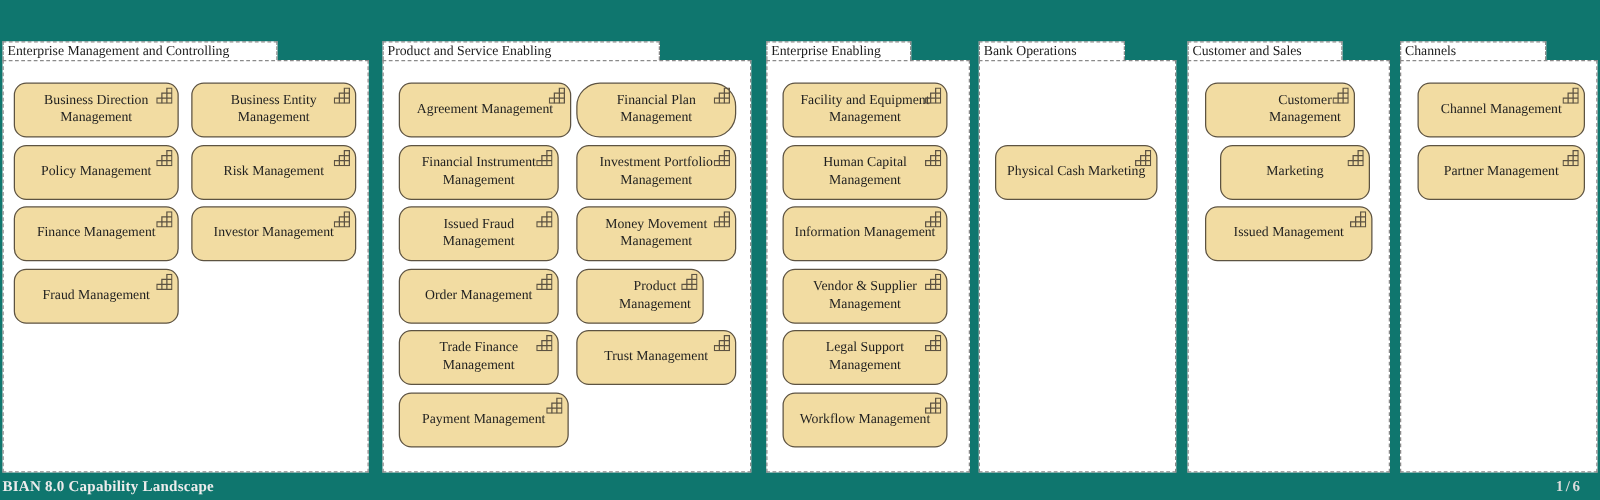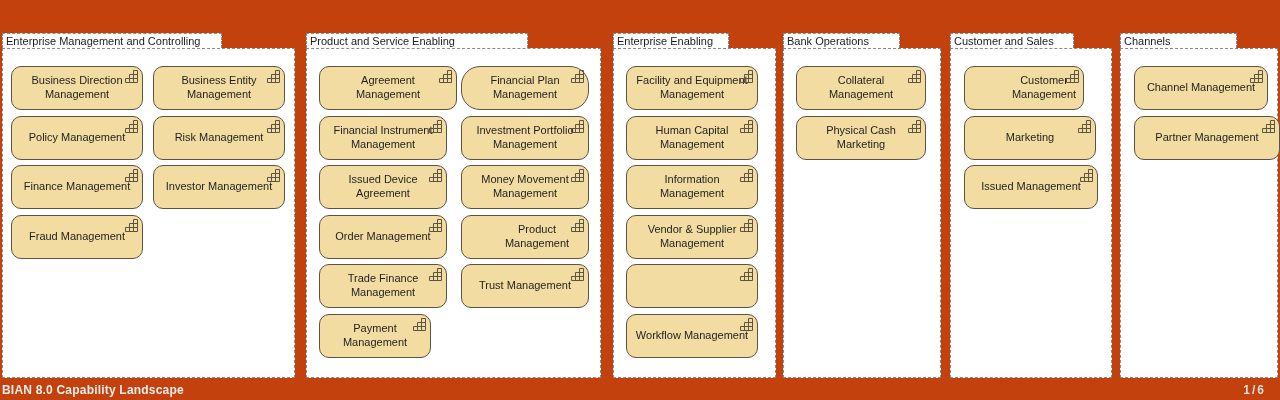--- a/index.html
+++ b/index.html
@@ -1,18 +1,18 @@
 <!DOCTYPE html>
 <html><head>
 <meta charset="utf-8">
 <style>
   html,body{margin:0;padding:0;background:#fff;}
   #canvas{
-    position:relative;width:1280px;height:400px;background:#c2410c;
-    font-family:Liberation Sans, sans-serif;overflow:hidden;
+    position:relative;width:1280px;height:400px;background:#0f766e;
+    font-family:Liberation Serif, serif;overflow:hidden;
   }
   .group{position:absolute;top:33px;height:345px;}
   .group-tab{
     position:absolute;top:0;left:0;height:15px;box-sizing:border-box;
     border:1px dashed #8a8a8a;border-bottom:none;background:#fff;
     display:flex;align-items:center;padding:0 4px 0 3px;z-index:2;
     font-size:11px;color:#1c1c1c;white-space:nowrap;overflow:hidden;
   }
   .group-body{
     position:absolute;top:15px;left:0;right:0;bottom:0;box-sizing:border-box;
@@ -153,41 +153,41 @@
             </span>
             <span class="cap-label">Investment Portfolio Management</span>
           </div>
           <div class="cap" style="top: 116px; left: 12px; width: 128px;">
             <span class="cap-icon">
               <svg width="13" height="13" viewBox="0 0 13 13" xmlns="http://www.w3.org/2000/svg">
                 <path d="M0.5,12.5 L0.5,8.5 L4.5,8.5 L4.5,4.5 L8.5,4.5 L8.5,0.5 L12.5,0.5 L12.5,12.5 Z" fill="none" stroke="#5d5342" stroke-width="1"></path>
                 <path d="M4.5,8.5 L4.5,12.5 M8.5,4.5 L8.5,12.5 M4.5,8.5 L12.5,8.5 M8.5,4.5 L12.5,4.5" fill="none" stroke="#5d5342" stroke-width="1"></path>
               </svg>
             </span>
-            <span class="cap-label">Issued Device Agreement</span>
+            <span class="cap-label">Issued Fraud Management</span>
           </div>
           <div class="cap" style="top: 165.5px; left: 12px; width: 128px;">
             <span class="cap-icon">
               <svg width="13" height="13" viewBox="0 0 13 13" xmlns="http://www.w3.org/2000/svg">
                 <path d="M0.5,12.5 L0.5,8.5 L4.5,8.5 L4.5,4.5 L8.5,4.5 L8.5,0.5 L12.5,0.5 L12.5,12.5 Z" fill="none" stroke="#5d5342" stroke-width="1"></path>
                 <path d="M4.5,8.5 L4.5,12.5 M8.5,4.5 L8.5,12.5 M4.5,8.5 L12.5,8.5 M8.5,4.5 L12.5,4.5" fill="none" stroke="#5d5342" stroke-width="1"></path>
               </svg>
             </span>
             <span class="cap-label">Order Management</span>
           </div>
           <div class="cap" style="top: 116px; left: 154px; width: 128px;">
             <span class="cap-icon">
               <svg width="13" height="13" viewBox="0 0 13 13" xmlns="http://www.w3.org/2000/svg">
                 <path d="M0.5,12.5 L0.5,8.5 L4.5,8.5 L4.5,4.5 L8.5,4.5 L8.5,0.5 L12.5,0.5 L12.5,12.5 Z" fill="none" stroke="#5d5342" stroke-width="1"></path>
                 <path d="M4.5,8.5 L4.5,12.5 M8.5,4.5 L8.5,12.5 M4.5,8.5 L12.5,8.5 M8.5,4.5 L12.5,4.5" fill="none" stroke="#5d5342" stroke-width="1"></path>
               </svg>
             </span>
             <span class="cap-label">Money Movement Management</span>
           </div>
-          <div class="cap" style="top: 165.5px; left: 154px; width: 128px; padding-left: 32px;">
+          <div class="cap" style="top: 165.5px; left: 154px; width: 102px; padding-left: 32px;">
             <span class="cap-icon">
               <svg width="13" height="13" viewBox="0 0 13 13" xmlns="http://www.w3.org/2000/svg">
                 <path d="M0.5,12.5 L0.5,8.5 L4.5,8.5 L4.5,4.5 L8.5,4.5 L8.5,0.5 L12.5,0.5 L12.5,12.5 Z" fill="none" stroke="#5d5342" stroke-width="1"></path>
                 <path d="M4.5,8.5 L4.5,12.5 M8.5,4.5 L8.5,12.5 M4.5,8.5 L12.5,8.5 M8.5,4.5 L12.5,4.5" fill="none" stroke="#5d5342" stroke-width="1"></path>
               </svg>
             </span>
             <span class="cap-label">Product Management</span>
           </div>
           <div class="cap" style="top: 215px; left: 12px; width: 128px;">
             <span class="cap-icon">
@@ -200,21 +200,21 @@
           </div>
           <div class="cap" style="top: 215px; left: 154px; width: 128px;">
             <span class="cap-icon">
               <svg width="13" height="13" viewBox="0 0 13 13" xmlns="http://www.w3.org/2000/svg">
                 <path d="M0.5,12.5 L0.5,8.5 L4.5,8.5 L4.5,4.5 L8.5,4.5 L8.5,0.5 L12.5,0.5 L12.5,12.5 Z" fill="none" stroke="#5d5342" stroke-width="1"></path>
                 <path d="M4.5,8.5 L4.5,12.5 M8.5,4.5 L8.5,12.5 M4.5,8.5 L12.5,8.5 M8.5,4.5 L12.5,4.5" fill="none" stroke="#5d5342" stroke-width="1"></path>
               </svg>
             </span>
             <span class="cap-label">Trust Management</span>
           </div>
-          <div class="cap" style="top: 264.5px; left: 12px; width: 112px;">
+          <div class="cap" style="top: 264.5px; left: 12px; width: 136px;">
             <span class="cap-icon">
               <svg width="13" height="13" viewBox="0 0 13 13" xmlns="http://www.w3.org/2000/svg">
                 <path d="M0.5,12.5 L0.5,8.5 L4.5,8.5 L4.5,4.5 L8.5,4.5 L8.5,0.5 L12.5,0.5 L12.5,12.5 Z" fill="none" stroke="#5d5342" stroke-width="1"></path>
                 <path d="M4.5,8.5 L4.5,12.5 M8.5,4.5 L8.5,12.5 M4.5,8.5 L12.5,8.5 M8.5,4.5 L12.5,4.5" fill="none" stroke="#5d5342" stroke-width="1"></path>
               </svg>
             </span>
             <span class="cap-label">Payment Management</span>
           </div>
         </div>
       </div>
@@ -259,46 +259,38 @@
             </span>
             <span class="cap-label">Vendor &amp; Supplier Management</span>
           </div>
           <div class="cap" style="top: 215px; left: 12px; width: 132px;">
             <span class="cap-icon">
               <svg width="13" height="13" viewBox="0 0 13 13" xmlns="http://www.w3.org/2000/svg">
                 <path d="M0.5,12.5 L0.5,8.5 L4.5,8.5 L4.5,4.5 L8.5,4.5 L8.5,0.5 L12.5,0.5 L12.5,12.5 Z" fill="none" stroke="#5d5342" stroke-width="1"></path>
                 <path d="M4.5,8.5 L4.5,12.5 M8.5,4.5 L8.5,12.5 M4.5,8.5 L12.5,8.5 M8.5,4.5 L12.5,4.5" fill="none" stroke="#5d5342" stroke-width="1"></path>
               </svg>
             </span>
+            <span class="cap-label">Legal Support Management</span>
           </div>
           <div class="cap" style="top: 264.5px; left: 12px; width: 132px;">
             <span class="cap-icon">
               <svg width="13" height="13" viewBox="0 0 13 13" xmlns="http://www.w3.org/2000/svg">
                 <path d="M0.5,12.5 L0.5,8.5 L4.5,8.5 L4.5,4.5 L8.5,4.5 L8.5,0.5 L12.5,0.5 L12.5,12.5 Z" fill="none" stroke="#5d5342" stroke-width="1"></path>
                 <path d="M4.5,8.5 L4.5,12.5 M8.5,4.5 L8.5,12.5 M4.5,8.5 L12.5,8.5 M8.5,4.5 L12.5,4.5" fill="none" stroke="#5d5342" stroke-width="1"></path>
               </svg>
             </span>
             <span class="cap-label">Workflow Management</span>
           </div>
         </div>
       </div>
       <div class="group" style="left: 783px; width: 158px;">
         <div class="group-tab" style="width: 117px;">
           <span>Bank Operations</span>
         </div>
         <div class="group-body">
-          <div class="cap" style="top: 17px; left: 12px; width: 130px;">
-            <span class="cap-icon">
-              <svg width="13" height="13" viewBox="0 0 13 13" xmlns="http://www.w3.org/2000/svg">
-                <path d="M0.5,12.5 L0.5,8.5 L4.5,8.5 L4.5,4.5 L8.5,4.5 L8.5,0.5 L12.5,0.5 L12.5,12.5 Z" fill="none" stroke="#5d5342" stroke-width="1"></path>
-                <path d="M4.5,8.5 L4.5,12.5 M8.5,4.5 L8.5,12.5 M4.5,8.5 L12.5,8.5 M8.5,4.5 L12.5,4.5" fill="none" stroke="#5d5342" stroke-width="1"></path>
-              </svg>
-            </span>
-            <span class="cap-label">Collateral Management</span>
-          </div>
           <div class="cap" style="top: 66.5px; left: 12px; width: 130px;">
             <span class="cap-icon">
               <svg width="13" height="13" viewBox="0 0 13 13" xmlns="http://www.w3.org/2000/svg">
                 <path d="M0.5,12.5 L0.5,8.5 L4.5,8.5 L4.5,4.5 L8.5,4.5 L8.5,0.5 L12.5,0.5 L12.5,12.5 Z" fill="none" stroke="#5d5342" stroke-width="1"></path>
                 <path d="M4.5,8.5 L4.5,12.5 M8.5,4.5 L8.5,12.5 M4.5,8.5 L12.5,8.5 M8.5,4.5 L12.5,4.5" fill="none" stroke="#5d5342" stroke-width="1"></path>
               </svg>
             </span>
             <span class="cap-label">Physical Cash Marketing</span>
           </div>
         </div>
@@ -310,21 +302,21 @@
         <div class="group-body">
           <div class="cap" style="top: 17px; left: 13px; width: 120px; padding-left: 48px;">
             <span class="cap-icon">
               <svg width="13" height="13" viewBox="0 0 13 13" xmlns="http://www.w3.org/2000/svg">
                 <path d="M0.5,12.5 L0.5,8.5 L4.5,8.5 L4.5,4.5 L8.5,4.5 L8.5,0.5 L12.5,0.5 L12.5,12.5 Z" fill="none" stroke="#5d5342" stroke-width="1"></path>
                 <path d="M4.5,8.5 L4.5,12.5 M8.5,4.5 L8.5,12.5 M4.5,8.5 L12.5,8.5 M8.5,4.5 L12.5,4.5" fill="none" stroke="#5d5342" stroke-width="1"></path>
               </svg>
             </span>
             <span class="cap-label">Customer Management</span>
           </div>
-          <div class="cap" style="top: 66.5px; left: 13px; width: 132px;">
+          <div class="cap" style="top: 66.5px; left: 25px; width: 120px;">
             <span class="cap-icon">
               <svg width="13" height="13" viewBox="0 0 13 13" xmlns="http://www.w3.org/2000/svg">
                 <path d="M0.5,12.5 L0.5,8.5 L4.5,8.5 L4.5,4.5 L8.5,4.5 L8.5,0.5 L12.5,0.5 L12.5,12.5 Z" fill="none" stroke="#5d5342" stroke-width="1"></path>
                 <path d="M4.5,8.5 L4.5,12.5 M8.5,4.5 L8.5,12.5 M4.5,8.5 L12.5,8.5 M8.5,4.5 L12.5,4.5" fill="none" stroke="#5d5342" stroke-width="1"></path>
               </svg>
             </span>
             <span class="cap-label">Marketing</span>
           </div>
           <div class="cap" style="top: 116px; left: 13px; width: 134px;">
             <span class="cap-icon">
@@ -344,21 +336,21 @@
         <div class="group-body">
           <div class="cap" style="top: 17px; left: 13px; width: 134px;">
             <span class="cap-icon">
               <svg width="13" height="13" viewBox="0 0 13 13" xmlns="http://www.w3.org/2000/svg">
                 <path d="M0.5,12.5 L0.5,8.5 L4.5,8.5 L4.5,4.5 L8.5,4.5 L8.5,0.5 L12.5,0.5 L12.5,12.5 Z" fill="none" stroke="#5d5342" stroke-width="1"></path>
                 <path d="M4.5,8.5 L4.5,12.5 M8.5,4.5 L8.5,12.5 M4.5,8.5 L12.5,8.5 M8.5,4.5 L12.5,4.5" fill="none" stroke="#5d5342" stroke-width="1"></path>
               </svg>
             </span>
             <span class="cap-label">Channel Management</span>
           </div>
-          <div class="cap" style="top: 66.5px; left: 13px; width: 146px;">
+          <div class="cap" style="top: 66.5px; left: 13px; width: 134px;">
             <span class="cap-icon">
               <svg width="13" height="13" viewBox="0 0 13 13" xmlns="http://www.w3.org/2000/svg">
                 <path d="M0.5,12.5 L0.5,8.5 L4.5,8.5 L4.5,4.5 L8.5,4.5 L8.5,0.5 L12.5,0.5 L12.5,12.5 Z" fill="none" stroke="#5d5342" stroke-width="1"></path>
                 <path d="M4.5,8.5 L4.5,12.5 M8.5,4.5 L8.5,12.5 M4.5,8.5 L12.5,8.5 M8.5,4.5 L12.5,4.5" fill="none" stroke="#5d5342" stroke-width="1"></path>
               </svg>
             </span>
             <span class="cap-label">Partner Management</span>
           </div>
         </div>
       </div>

